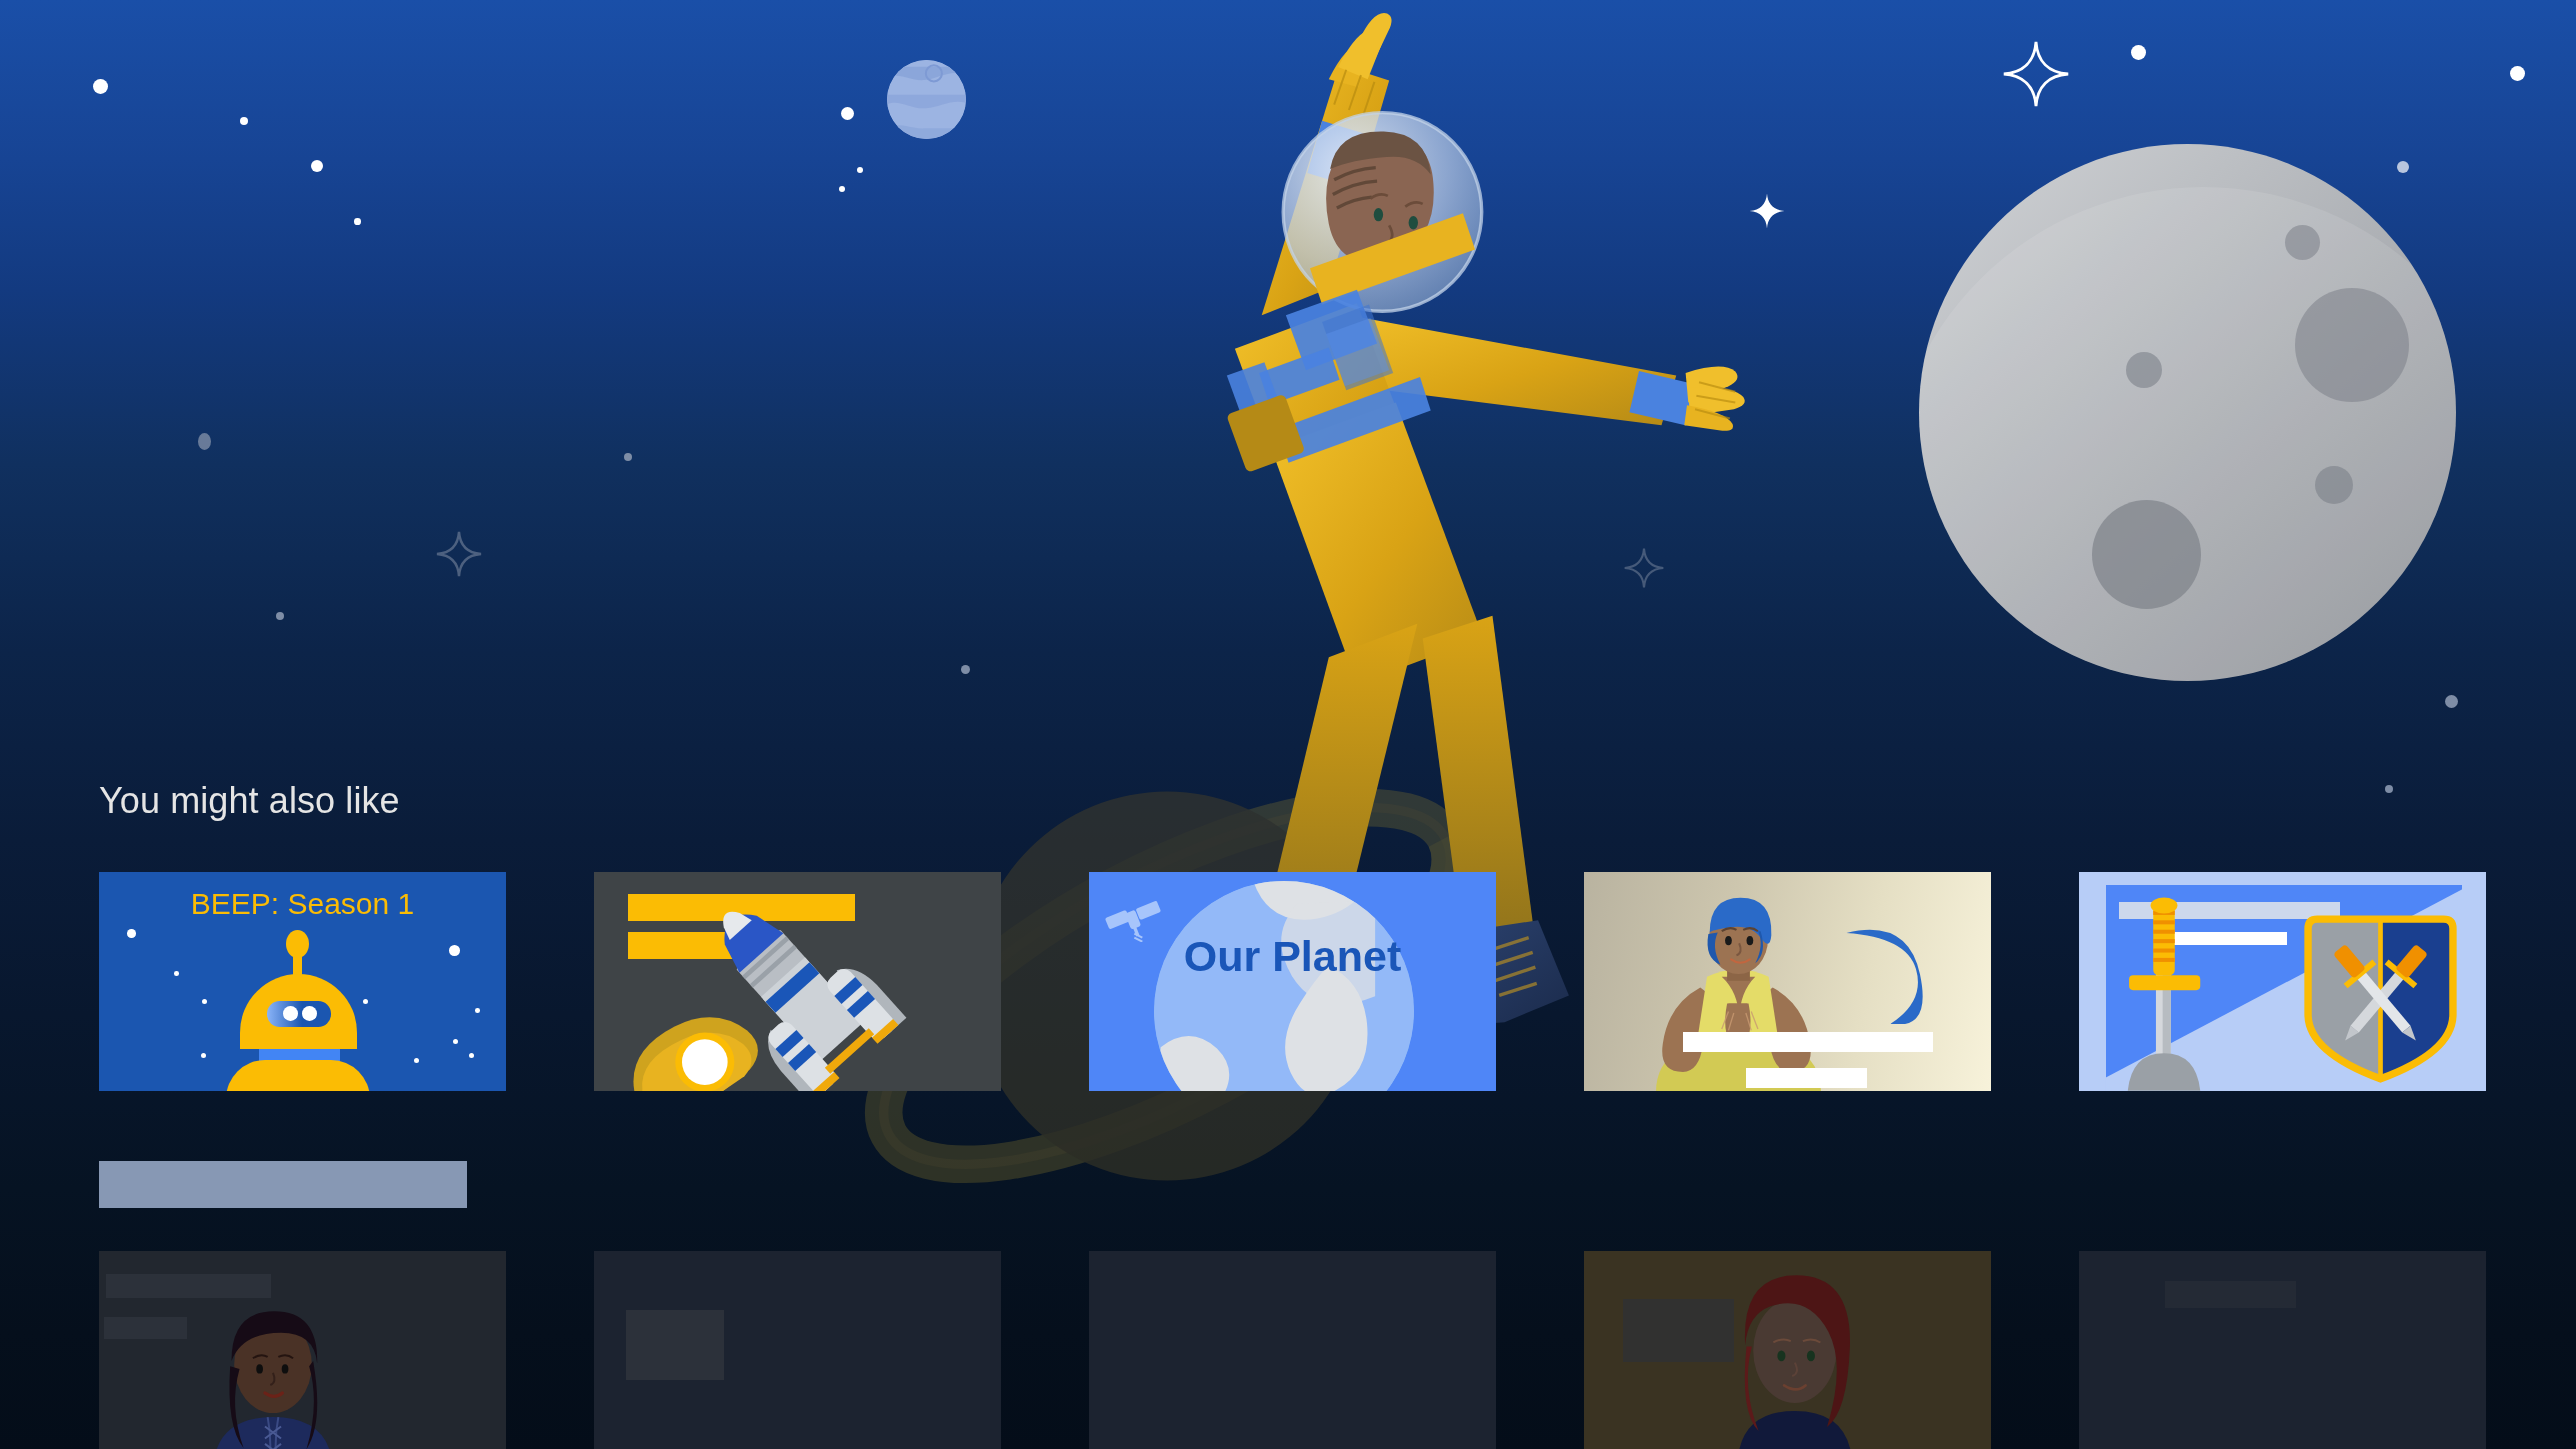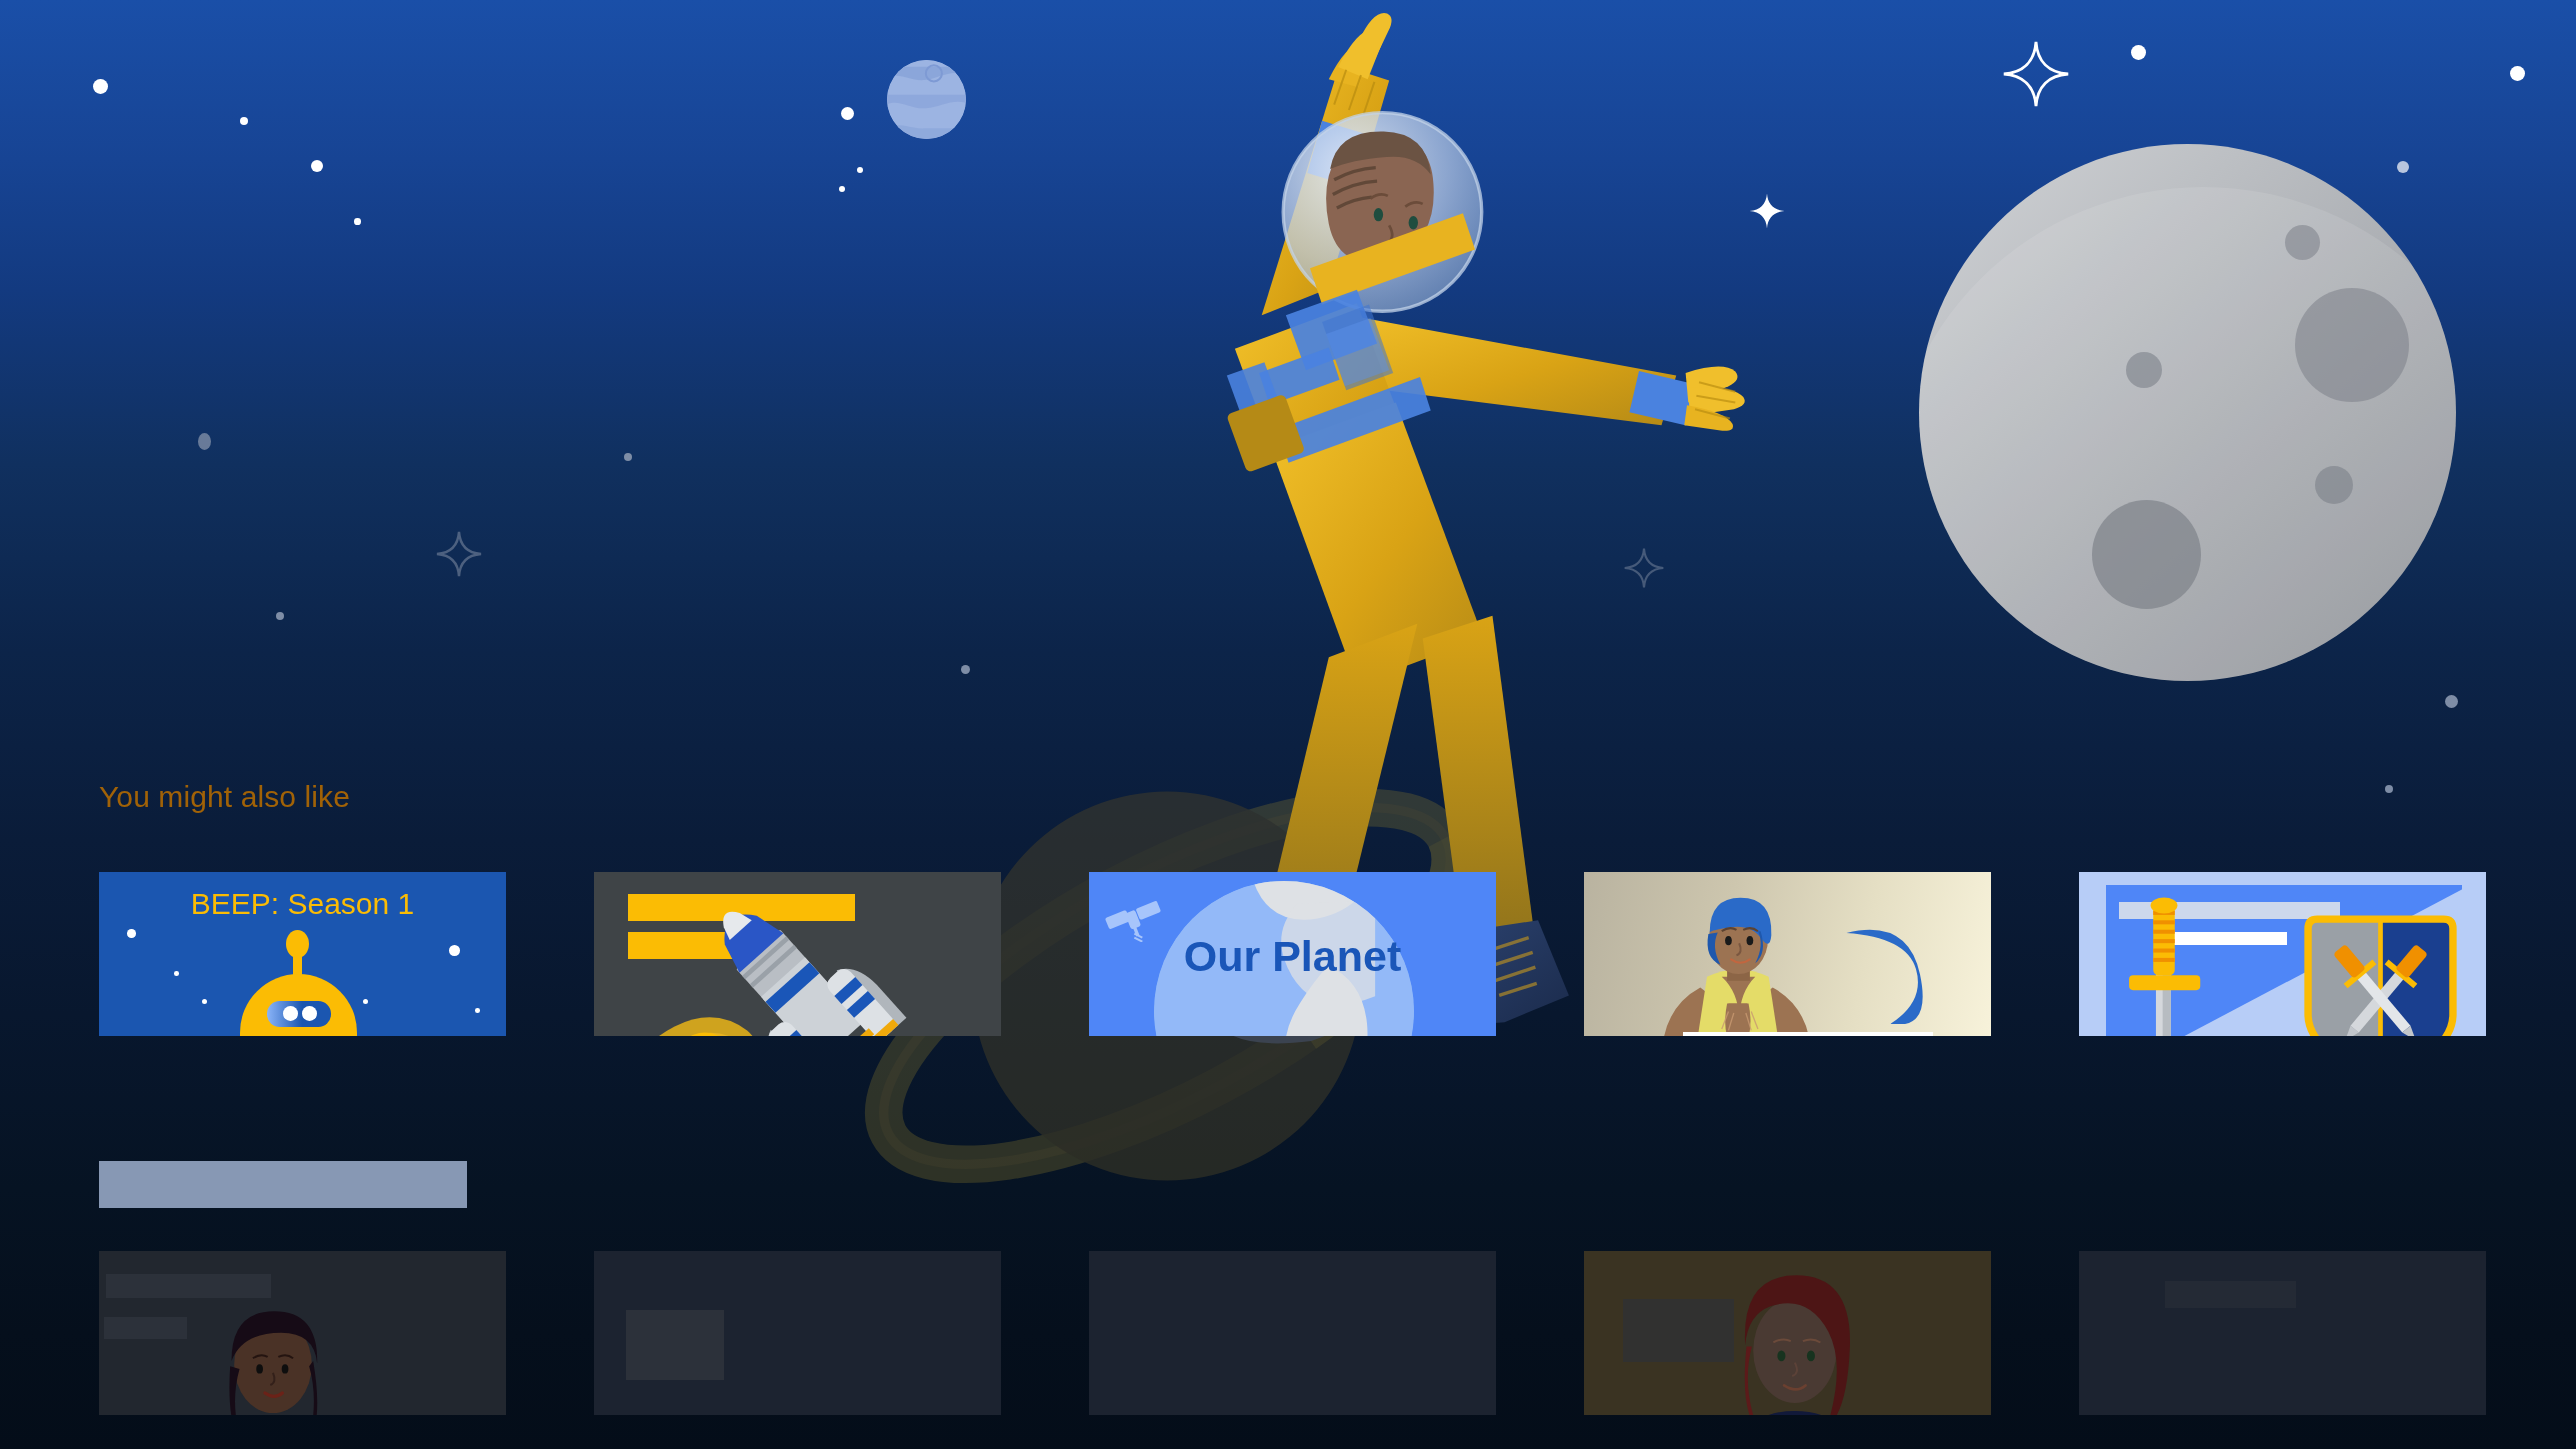--- a/index.html
+++ b/index.html
@@ -63,26 +63,26 @@
     font-size:101px;line-height:1.0;font-weight:700;
     color:#ffffff;letter-spacing:-0.7px;white-space:nowrap;
     transform:scaleX(.935);transform-origin:left center;
   }
   .bar-line{background:#e8eefb;}
   .bar-1{width:470px;height:39px;margin-top:29.5px;}
   .bar-2{width:373px;height:39px;margin-top:13.4px;}
 
   
   .row-label{
-    position:absolute;color:#a16207;font-size:30px;font-weight:400;
+    position:absolute;color:#e5e5e5;font-size:36px;font-weight:400;
     letter-spacing:0.1px;
   }
   .row{position:absolute;display:flex;gap:88px;}
   .card{
-    width:407px;height:164px;position:relative;overflow:hidden;
+    width:407px;height:219px;position:relative;overflow:hidden;
     flex:0 0 auto;background:#22272f;
   }
 
   
   .c-beep{background:#1b56b0;}
   .beep-title{
     position:absolute;left:0;right:0;top:14.8px;text-align:center;
     color:#fbbc04;font-size:30px;font-weight:400;
   }
   .beep-star{position:absolute;background:#fff;border-radius:50%;}

